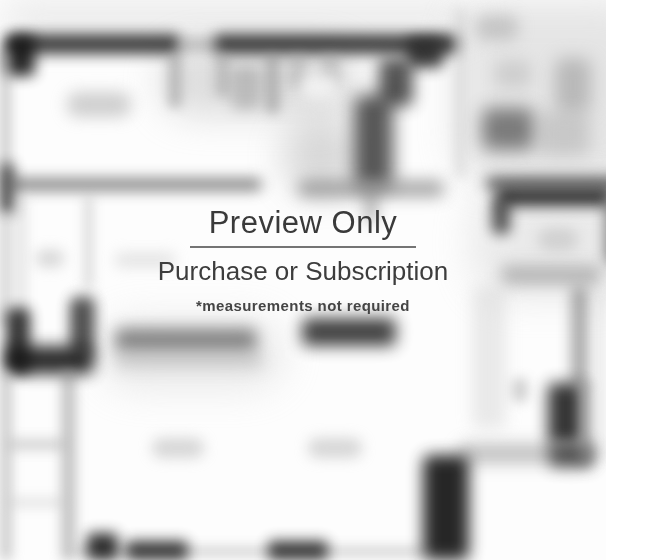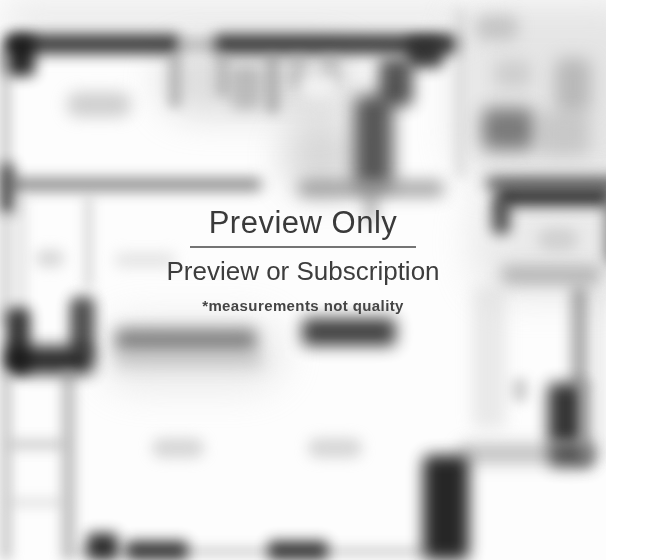--- a/index.html
+++ b/index.html
@@ -137,17 +137,17 @@
       <div class="shape" style="left: 76px; top: 547px; width: 352px; height: 9px; background: rgb(156, 156, 156); opacity: 0.45; filter: blur(6px); border-radius: 4px;"></div>
       <div class="shape" style="left: 126px; top: 541px; width: 62px; height: 19px; background: rgb(28, 28, 28); opacity: 0.85; filter: blur(7px); border-radius: 5px;"></div>
       <div class="shape" style="left: 268px; top: 541px; width: 60px; height: 19px; background: rgb(28, 28, 28); opacity: 0.85; filter: blur(7px); border-radius: 5px;"></div>
       <div class="shape" style="left: 87px; top: 533px; width: 31px; height: 27px; background: rgb(22, 22, 22); opacity: 0.88; filter: blur(7px); border-radius: 5px;"></div>
       <div class="shape" style="left: 423px; top: 455px; width: 46px; height: 105px; background: rgb(15, 15, 15); opacity: 0.9; filter: blur(8px); border-radius: 7px;"></div>
     </div>
 
   <div class="watermark">
     <div class="wm-title">Preview Only</div>
     <div class="wm-divider"></div>
-    <div class="wm-sub">Preview or Subscription</div>
-    <div class="wm-note">*measurements not quality</div>
+    <div class="wm-sub">Purchase or Subscription</div>
+    <div class="wm-note">*measurements not required</div>
   </div>
 
 </div>
 
 </body></html>

